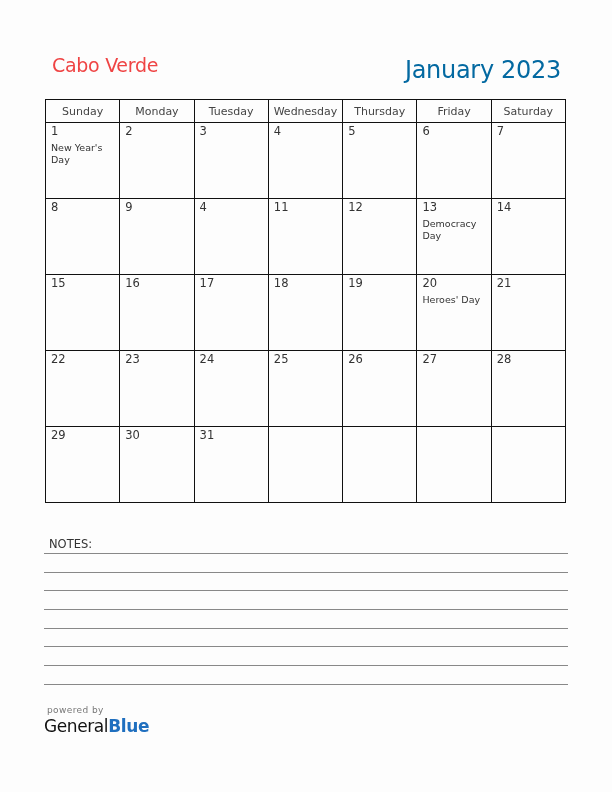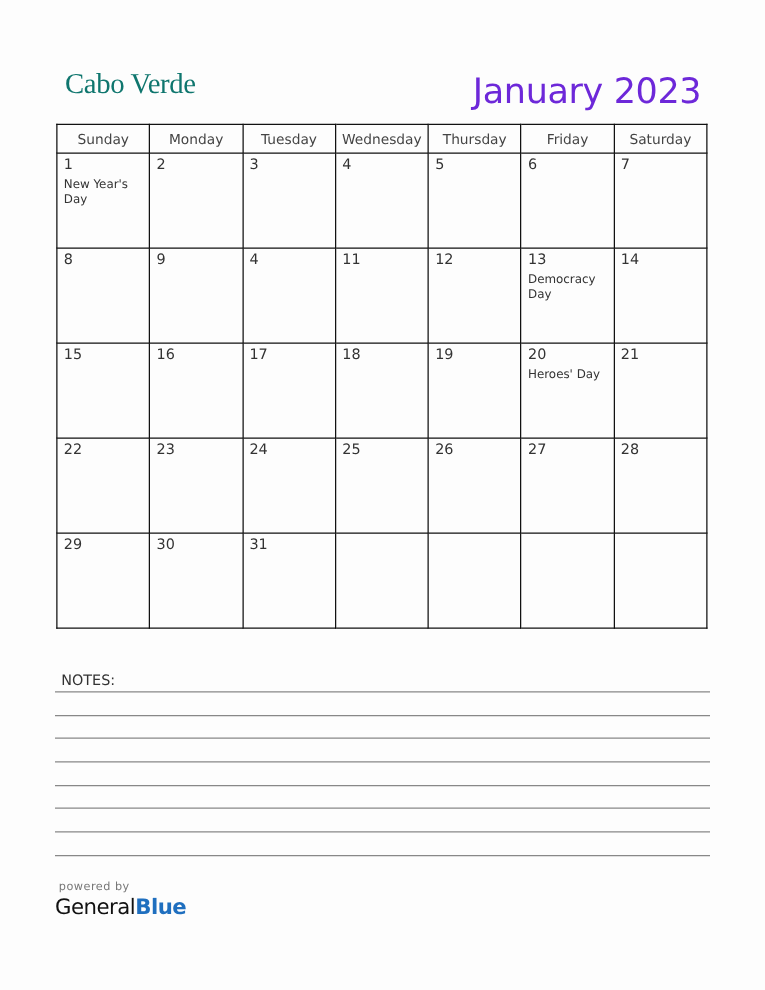--- a/index.html
+++ b/index.html
@@ -1,18 +1,18 @@
 <!DOCTYPE html>
 <html><head>
 <meta charset="utf-8">
 <style>
   html, body { margin:0; padding:0; background:#fdfdfd; }
   body { width:612px; height:792px; position:relative; overflow:hidden; font-family:"DejaVu Sans", sans-serif; color:#222; }
-  .title { position:absolute; top:54px; left:52px; font-size:23px; color:#0f766e; letter-spacing:-0.3px;font-family:Liberation Serif, serif; }
-  .month { position:absolute; top:56px; right:51px; font-size:28px; color:#6d28d9; letter-spacing:-0.3px;margin-left:17px; }
+  .title { position:absolute; top:54px; left:52px; font-size:19px; color:#ef4444; letter-spacing:-0.3px; }
+  .month { position:absolute; top:56px; right:51px; font-size:24px; color:#0369a1; letter-spacing:-0.3px;margin-left:17px; }
   table.cal { position:absolute; left:45px; top:99px; width:521px; border-collapse:collapse; table-layout:fixed; }
   table.cal th, table.cal td { border:1px solid #111; }
   table.cal th { height:22px; font-weight:normal; font-size:11px; color:#444; padding:0; text-align:center; vertical-align:middle; }
   table.cal td { height:76px; vertical-align:top; padding:2px 5px; box-sizing:border-box; }
   .num { font-size:11.5px; color:#333; line-height:13px; display:block; }
   .hol { font-size:9.5px; color:#333; line-height:12px; display:block; margin-top:4px; }
   .notes-label { position:absolute; left:49px; top:537px; font-size:11.5px; color:#333; }
   .line { position:absolute; left:44px; width:524px; height:1px; background:#888; }
   .powered { position:absolute; left:47px; top:705px; font-size:9px; color:#777; letter-spacing:0.4px; }
   .brand { position:absolute; left:44px; top:716px; font-size:17px; color:#111; letter-spacing:-0.4px; }

